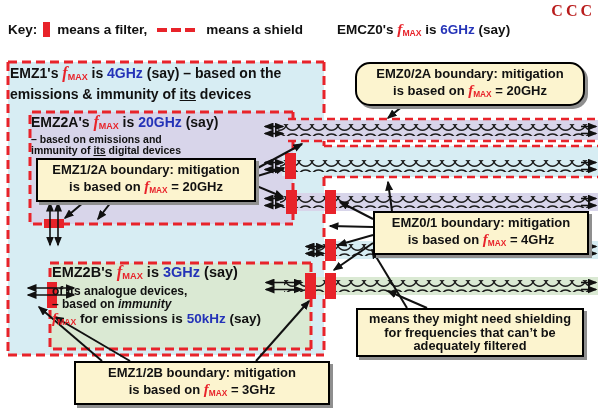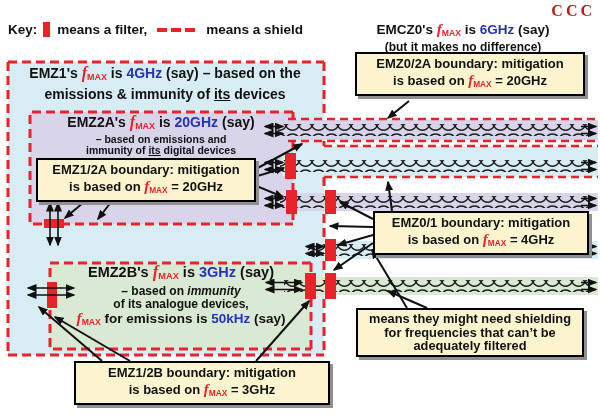--- a/index.html
+++ b/index.html
@@ -4,21 +4,21 @@
 <style>
   html,body{margin:0;padding:0;background:#ffffff;}
   .stage{position:relative;width:600px;height:415px;background:#fff;overflow:hidden;
          font-family:"Liberation Sans",sans-serif;color:#111;}
   .stage svg{position:absolute;left:0;top:0;}
   .wire{fill:none;stroke:#1c1c1c;stroke-width:1.5;}
   .zb{fill:none;stroke:#e8232a;stroke-width:3;stroke-dasharray:9 5;}
   .sh{fill:none;stroke:#e8232a;stroke-width:2.6;stroke-dasharray:8 5;}
   .ca{fill:none;stroke:#111;stroke-width:2;}
   .ce{fill:none;stroke:#111;stroke-width:1.6;}
-  .t{position:absolute;font-weight:bold;text-align:center;color:#111;}
+  .t{position:absolute;font-weight:bold;text-align:left;color:#111;}
   .callout{position:absolute;background:#fcf4cf;border:2px solid #000;
            box-shadow:3px 3px 0 #8f8f8f;text-align:center;font-weight:bold;
            font-size:13px;line-height:16px;padding:2px 4px;color:#111;}
   .fi{font-family:"Liberation Serif",serif;font-style:italic;font-weight:bold;
       color:#e8232a;font-size:1.15em;}
   .fs{font-weight:bold;color:#e8232a;font-size:0.64em;vertical-align:-0.22em;}
   .bv{color:#2433b8;}
   .ul{text-decoration:underline;}
   .it{font-style:italic;}
   .key{position:absolute;left:8px;top:22px;font-weight:bold;font-size:13.5px;
@@ -29,21 +29,21 @@
   .logo{position:absolute;right:5px;top:2px;font-family:"Liberation Serif",serif;
         font-size:16px;letter-spacing:3px;color:#b91c1c;font-weight:bold;}
   .emcz0{left:337px;top:21px;width:252px;font-size:13.5px;line-height:15px;}
   .emcz0 .note{font-size:12px;line-height:13px;}
   .emz1t{left:10px;top:64px;width:310px;font-size:14px;line-height:17px;}
   .emz2at{left:31px;top:114px;width:260px;font-size:14px;line-height:16px;}
   .emz2at .sub{font-size:10.5px;line-height:11px;}
   .emz2bt{left:52px;top:263px;width:258px;font-size:14.5px;line-height:18px;}
   .emz2bt .sub{font-size:12px;line-height:12.5px;}
   .emz2bt .l4{font-size:13.5px;line-height:16px;}
-  .c1{left:355px;top:52px;width:218px;}
+  .c1{left:355px;top:62px;width:218px;border-radius:15px;}
   .c2{left:36px;top:158px;width:208px;}
   .c3{left:373px;top:211px;width:204px;}
   .c4{left:74px;top:361px;width:244px;}
   .c5{left:356px;top:308px;width:216px;font-size:12.8px;line-height:13.5px;}
 </style>
 </head>
 <body>
 
 <div class="stage">
 
@@ -162,21 +162,20 @@
     </span>
     <span>means a shield</span>
   </div>
 
   <div class="logo">CCC</div>
 
   <div class="t emcz0">
     <div>
       <span>EMCZ0's </span><span class="fi">f</span><span class="fs">MAX</span><span> is </span><span class="bv">6GHz</span><span> (say)</span>
     </div>
-    <div class="note">(but it makes no difference)</div>
   </div>
 
   <div class="t emz1t">
     <div>
       <span>EMZ1's </span><span class="fi">f</span><span class="fs">MAX</span><span> is </span><span class="bv">4GHz</span><span> (say) – based on the</span>
     </div>
     <div>
       <span>emissions &amp; immunity of </span><span class="ul">its</span><span> devices</span>
     </div>
   </div>
@@ -188,24 +187,24 @@
     <div class="sub">– based on emissions and</div>
     <div class="sub">
       <span>immunity of </span><span class="ul">its</span><span> digital devices</span>
     </div>
   </div>
 
   <div class="t emz2bt">
     <div>
       <span>EMZ2B's </span><span class="fi">f</span><span class="fs">MAX</span><span> is </span><span class="bv">3GHz</span><span> (say)</span>
     </div>
+    <div class="sub">of its analogue devices,</div>
     <div class="sub">
       <span>– based on </span><span class="it">immunity</span>
     </div>
-    <div class="sub">of its analogue devices,</div>
     <div class="l4">
       <span class="fi">f</span><span class="fs">MAX</span><span> for emissions is </span><span class="bv">50kHz</span><span> (say)</span>
     </div>
   </div>
 
   <div class="callout c1">
     <div>EMZ0/2A boundary: mitigation</div>
     <div>
       <span>is based on </span><span class="fi">f</span><span class="fs">MAX</span><span> = 20GHz</span>
     </div>

